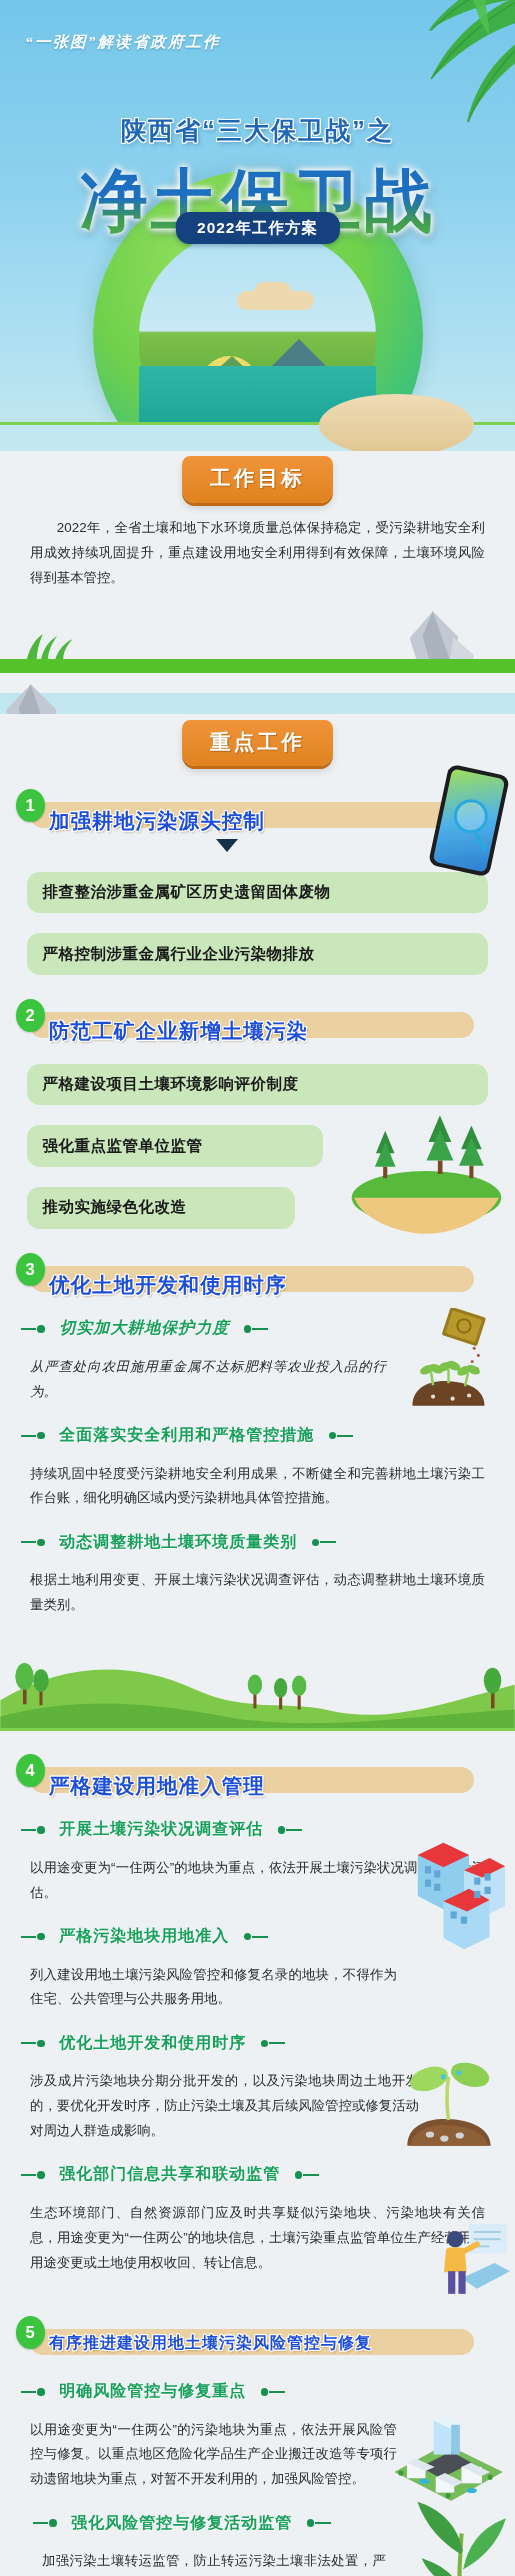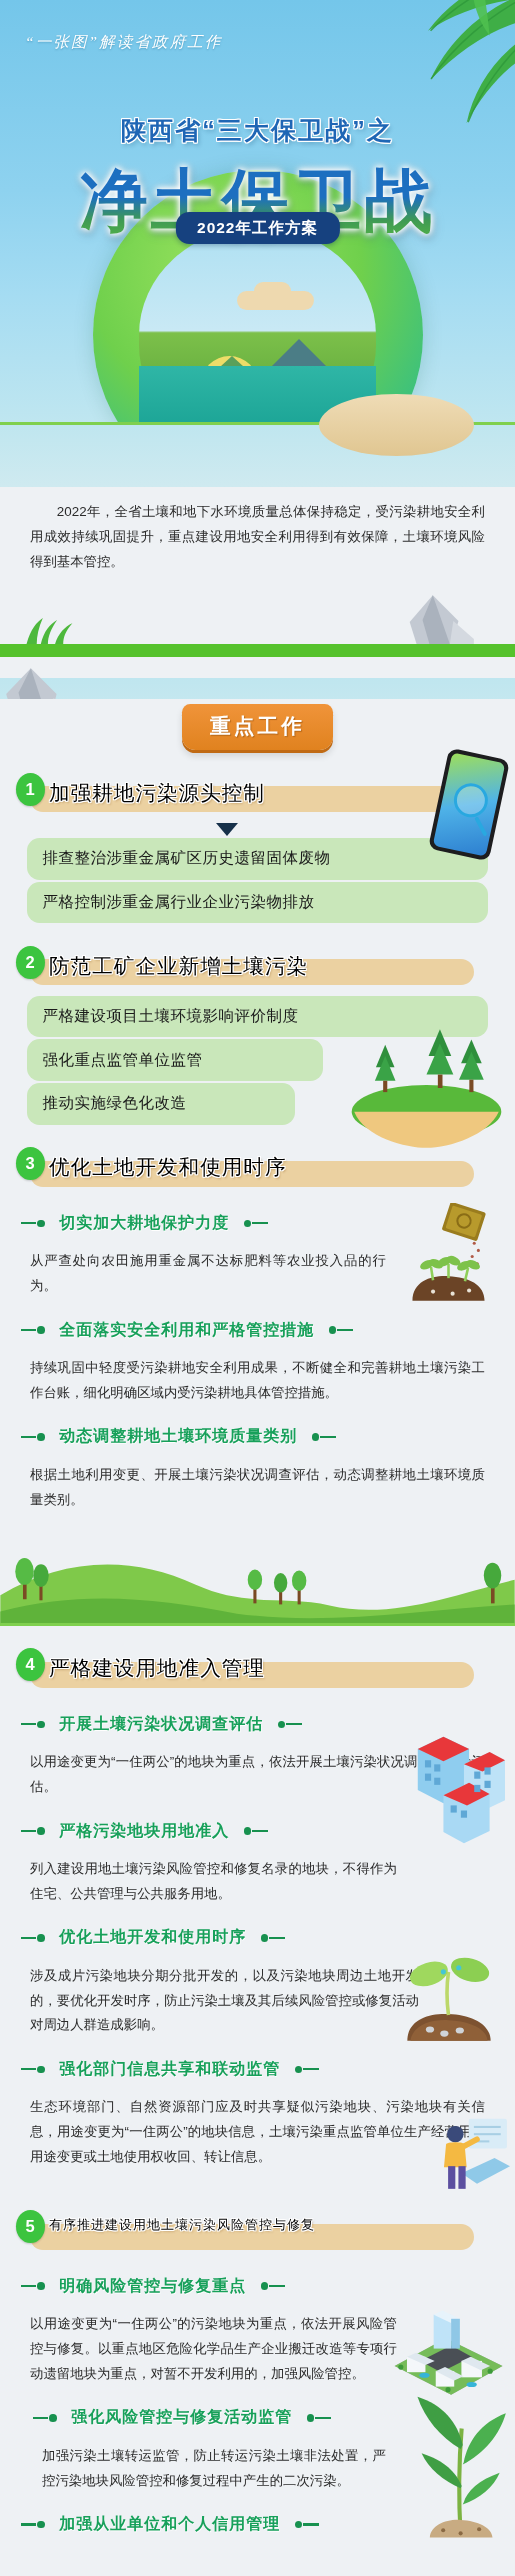--- a/index.html
+++ b/index.html
@@ -19,21 +19,21 @@
     height: 422px;
     background: linear-gradient(180deg,#74c6ea 0%,#8ed2ef 45%,#a5dcf2 70%, #bfe6f0 100%);
     overflow: hidden;
   }
   .palm {
     position: absolute; top: -31px; right: -20.6px; width: 216px; height: 185px;
   }
   .eyebrow {
     position: absolute; left: 25px; top: 32px;
     font-family: "Liberation Serif","DejaVu Serif",serif;
-    font-style: italic; font-weight: normal;
+    font-style: italic; font-weight: bold;
     font-size: 15.5px; letter-spacing: 2.1px; color: #ffffff;
     text-shadow: 0 1px 2.1px rgba(0,80,120,.35);
   }
   .globe {
     position: absolute; left: 50%; transform: translateX(-50%);
     top: 170px; width: 330px; height: 330px; border-radius: 50%;
     background: radial-gradient(circle at 40% 30%, #9be35f 0%, #6fd04c 45%, #3cc17d 75%, #1fb08c 100%);
     box-shadow: 0 0 20.6px rgba(0,90,60,.18);
     overflow: hidden;
   }
@@ -110,34 +110,34 @@
     background: #eacf9c; border-radius: 13.4px; opacity: .95;
   }
   .numhead .circ {
     position: absolute; left: 15.5px; top: 4.1px; width: 29px; height: 33px;
     background: #3cc43f; border-radius: 50%;
     color: #fff; font-size: 16.5px; font-weight: bold;
     display: flex; align-items: center; justify-content: center;
     box-shadow: 0 1px 2.1px rgba(0,0,0,.18);
   }
   .numhead .nt {
-    position: absolute; left: 49px; top: 10px;
-    font-size: 20.6px; font-weight: normal; letter-spacing: 1px;
-    color: #000000;
+    position: absolute; left: 49px; top: 22px;
+    font-size: 20.6px; font-weight: bold; letter-spacing: 1px;
+    color: #1d4ed8;
     text-shadow: 1px 0 0 #fff,-1px 0 0 #fff,0 1px 0 #fff,0 -1px 0 #fff,
                  1px 1px 0 #fff,-1px -1px 0 #fff,1px -1px 0 #fff,-1px 1px 0 #fff,
                  1.5px 2.1px 2.1px rgba(120,70,10,.35);
     white-space: nowrap;
   }
-  .numhead.tight .nt { font-size: 13px; text-align: center; }
+  .numhead.tight .nt { font-size: 16px; text-align: center; }
 
   
   .gbox {
-    margin: 2px 27px; background: #c9e7ba; border-radius: 12.4px;
-    padding: 10.3px 15.5px; font-size: 15.5px; font-weight: normal; color: #1a1a1a;
+    margin: 20px 27px; background: #c9e7ba; border-radius: 12.4px;
+    padding: 10.3px 15.5px; font-size: 15.5px; font-weight: bold; color: #1a1a1a;
     letter-spacing: 0.5px;
   }
 
   
   .subhead {
     display: flex; align-items: center; gap: 8.2px;
     padding: 15.5px 0 2.1px 20.6px;
   }
   .subhead .lead { display: flex; align-items: center; }
   .subhead .lead .ln { width: 15.5px; height: 2.1px; background: #17914f; }
@@ -213,20 +213,23 @@
 
   <div class="greenline"></div>
   <div class="bluewash" style="position:relative;">
     <div class="art" style="left:319px; top:-31px; width:155px; height:62px;">
       <div style="width:155px;height:62px;border-radius:50%;background:linear-gradient(180deg,#efdcb6,#e0c691);"></div>
     </div>
   </div>
 
   <div class="band" style="padding-bottom:20.6px;">
     <div style="height:0"></div>
+    <div class="pill-wrap" style="margin-top:-36px;">
+      <div class="pill">工作目标</div>
+    </div>
     <div class="para">2022年，全省土壤和地下水环境质量总体保持稳定，受污染耕地安全利用成效持续巩固提升，重点建设用地安全利用得到有效保障，土壤环境风险得到基本管控。</div>
 
     <div style="position:relative;height:77px;">
       <div class="art" style="left:402px; top:10.3px;">
         <svg width="77" height="62" viewBox="0 0 150 120">
           <polygon points="60,10 110,60 95,110 30,110 15,62" fill="#c3c9d2"></polygon>
           <polygon points="60,10 95,110 55,110 40,58" fill="#aab2bd"></polygon>
           <polygon points="100,60 140,95 140,112 92,112" fill="#d4d9e0"></polygon>
         </svg>
       </div>
@@ -312,21 +315,21 @@
         </svg>
       </div>
     </div>
 
     <div class="numhead">
       <div class="sandpill"></div>
       <div class="circ">3</div>
       <div class="nt">优化土地开发和使用时序</div>
     </div>
 
-    <div style="position:relative;">
+    <div style="position:relative;font-style:italic;">
       <div class="subhead">
         <span class="lead">
             <span class="ln"></span>
             <span class="dot"></span>
           </span>
         <span class="st">切实加大耕地保护力度</span>
         <span class="trail">
             <span class="dot"></span>
             <span class="ln"></span>
           </span>

